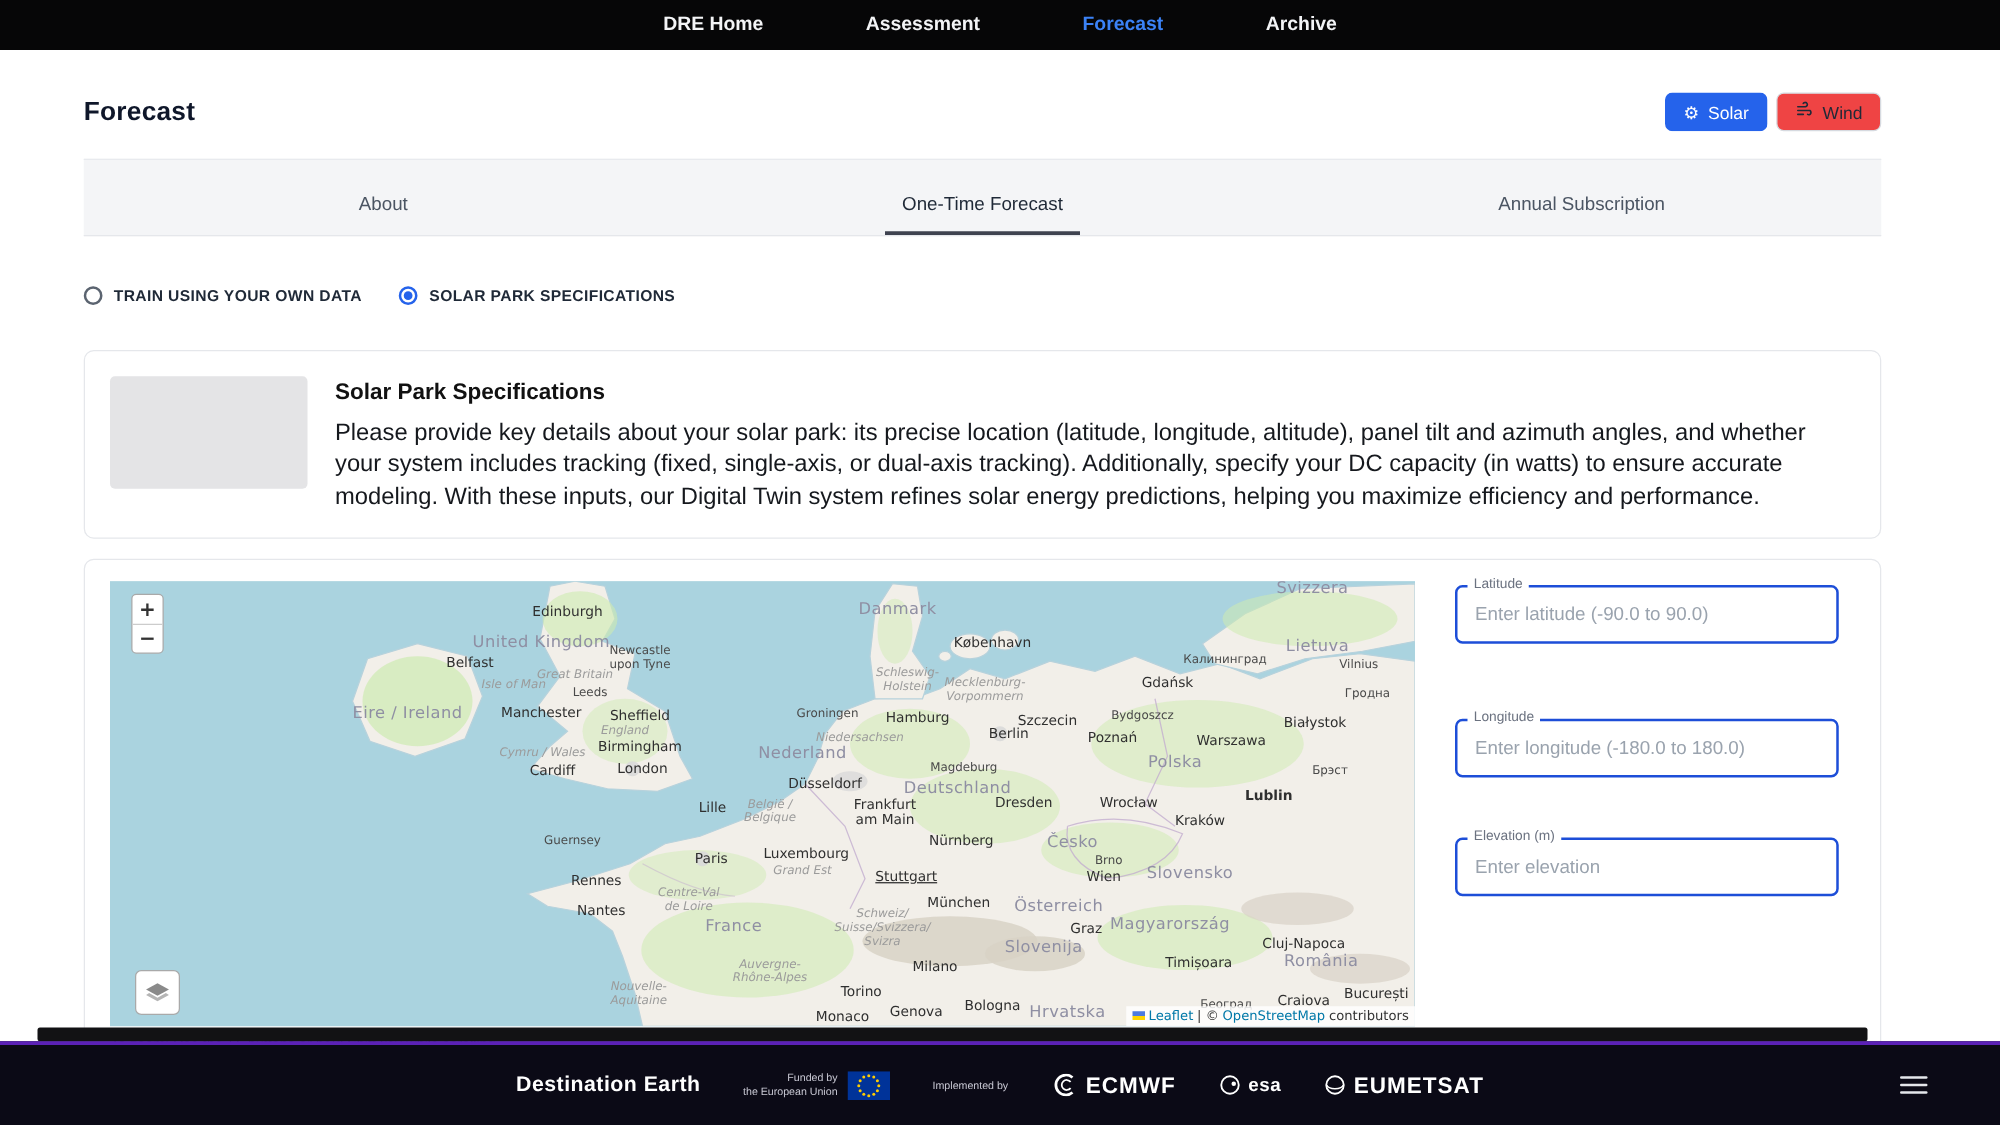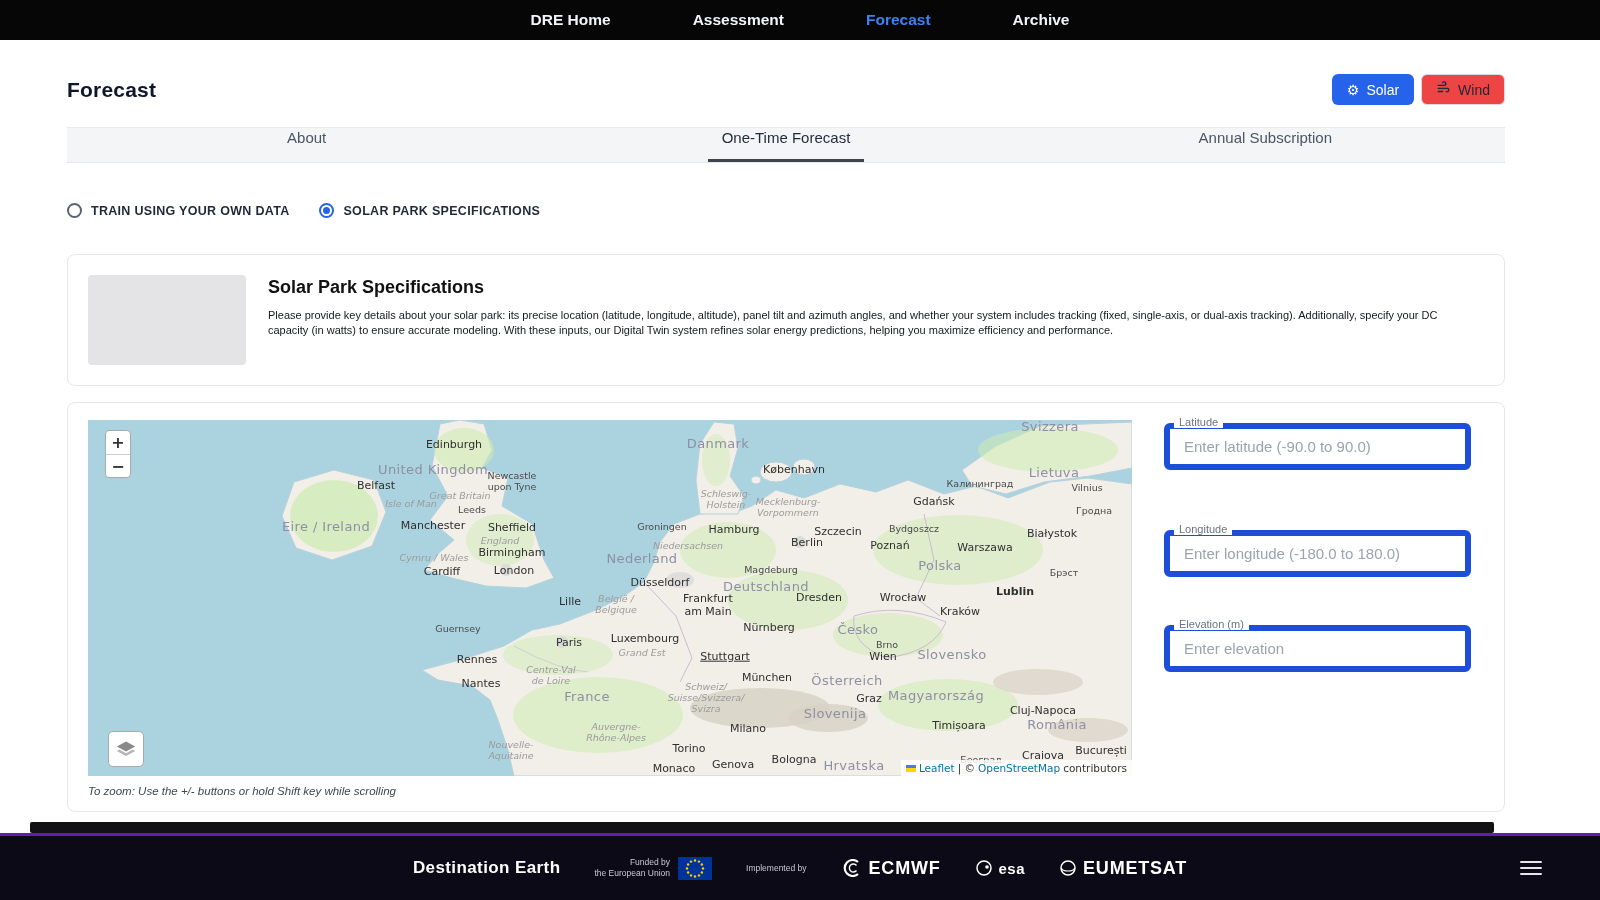--- a/index.html
+++ b/index.html
@@ -17,40 +17,40 @@
   .header-row{display:flex;align-items:center;justify-content:space-between;margin-top:34px}
   .page-title{font-size:21px;font-weight:700;color:#0f172a;letter-spacing:.2px}
   .mode-buttons{display:flex;gap:7px}
   .btn{display:flex;align-items:center;gap:7px;height:31px;padding:0 14px;border-radius:6px;
     font-size:14px;font-weight:500;cursor:pointer;border:1px solid transparent}
   .btn.solar{background:#2563eb;color:#fff}
   .btn.wind{background:#ef4444;color:#1f2937;border-color:#d6dae0}
   .gear{font-size:14px;line-height:1}
 
   
-  .tabs{margin-top:22px;height:36px;background:#f4f5f7;border-top:1px solid #e8eaee;
+  .tabs{margin-top:22px;height:62px;background:#f4f5f7;border-top:1px solid #e8eaee;
     border-bottom:1px solid #e5e7eb;display:flex}
   .tab{flex:1;display:flex;align-items:flex-end;justify-content:center;cursor:pointer}
   .tab span{padding:0 14px 13px;font-size:15px;color:#4b5563;border-bottom:3px solid transparent}
   .tab.active span{color:#1f2937;border-bottom-color:#3f4350;font-weight:500}
 
   
   .radio-row{margin-top:40px;display:flex;align-items:center;gap:30px}
   .radio-opt{display:flex;align-items:center;gap:9px;cursor:pointer}
   .radio-circle{width:15px;height:15px;border-radius:50%;border:2px solid #5b6470;position:relative;flex:0 0 auto}
   .radio-opt.checked .radio-circle{border-color:#2563eb}
   .radio-opt.checked .radio-circle::after{content:"";position:absolute;inset:2px;border-radius:50%;background:#2563eb}
   .radio-label{font-size:12.5px;font-weight:700;color:#1f2937;letter-spacing:.3px}
 
   
   .card{border:1px solid #e5e7eb;border-radius:8px;background:#fff}
   .spec-card{margin-top:36px;display:flex;gap:22px;padding:20px;align-items:flex-start}
   .spec-img{width:158px;height:90px;background:#e4e4e6;border-radius:4px;flex:0 0 auto}
   .spec-title{font-size:18px;font-weight:700;color:#111;margin:2px 0 10px}
-  .spec-body{font-size:11px;line-height:1.33;color:#15181d;padding-right:28px}
+  .spec-body{font-size:19px;line-height:1.33;color:#15181d;padding-right:28px}
 
   
   .map-card{margin-top:16px;padding:17px 20px 14px;display:flex;align-items:flex-start}
   .map-col{width:1044px;flex:0 0 auto}
   .map{position:relative;width:1044px;height:356px;background:#aad3df;overflow:hidden;
     font-family:"DejaVu Sans",sans-serif}
   .map svg.base{position:absolute;inset:0}
   .ml{position:absolute;transform:translate(-50%,-50%);white-space:pre;text-align:center;
     line-height:1.15;pointer-events:none}
   .ml.city{font-size:11px;color:#2f2f2f}
@@ -73,21 +73,21 @@
 
   .map-note{margin-top:9px;font-size:11.5px;font-style:italic;color:#3f4752}
 
   
   .form-col{margin-left:32px;width:307px;padding-top:3px}
   .fgroup{position:relative}
   .fgroup.g1{margin-bottom:60px}
   .fgroup.g2{margin-bottom:48px}
   .flabel{position:absolute;top:-7px;left:10px;background:#fff;padding:0 5px;font-size:11px;
     color:#6b7280;z-index:1}
-  .fgroup input{width:100%;height:47px;border:6px solid #1d4ed8;border-radius:6px;padding:0 14px;
+  .fgroup input{width:100%;height:47px;border:2px solid #1d4ed8;border-radius:6px;padding:0 14px;
     font-size:15px;color:#111;font-family:"Liberation Sans",sans-serif;outline:none;background:#fff}
   .fgroup input::placeholder{color:#9aa3ae}
 
   
   .pre-footer-strip{position:absolute;left:30px;top:822px;width:1464px;height:11px;background:#121214;border-radius:2px}
 
   
   .footer{position:absolute;left:0;top:833px;width:1600px;height:67px;background:#0b0a16;
     border-top:3px solid #5b21b6;display:flex;align-items:center;justify-content:center;gap:34px;color:#fff}
   .brand{font-size:17px;font-weight:700;letter-spacing:.4px}

